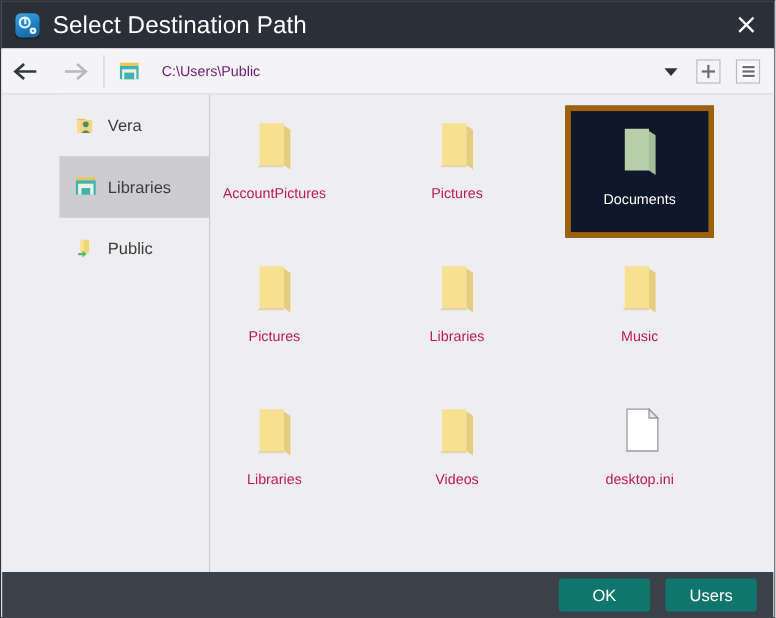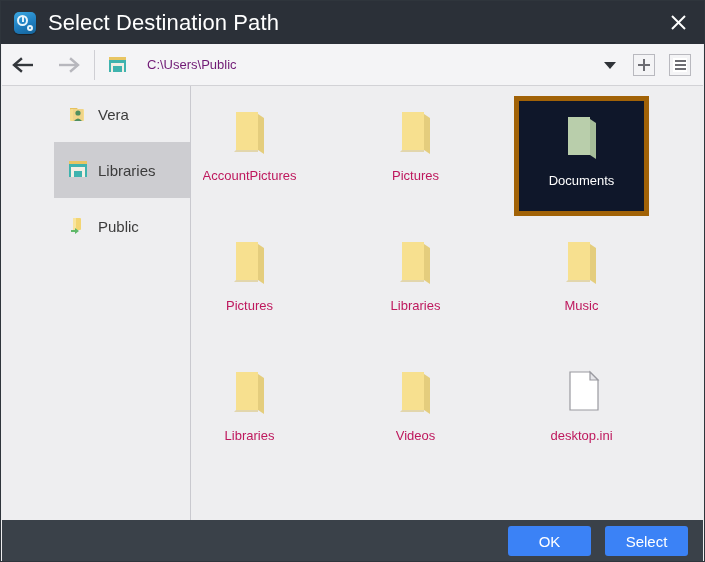--- a/index.html
+++ b/index.html
@@ -242,21 +242,21 @@
     background: #3a4149;
     display: flex;
     align-items: center;
     justify-content: flex-end;
   }
   .footer-btn {
     width: 83px;
     height: 30px;
     border: none;
     border-radius: 3px;
-    background: #3b82f6;
+    background: #0f766e;
     color: #ffffff;
     font-size: 15px;
     font-family: "Liberation Sans", sans-serif;
     cursor: pointer;
     margin-right: 0;
   }
   #ok-button { margin-right: 14px; }
   #cancel-button { margin-right: 15px; }
 </style>
 </head>
@@ -463,16 +463,16 @@
           </span>
           <span class="cell-label">desktop.ini</span>
         </div>
 
       </div>
     </div>
   </div>
 
   <div id="footer">
     <button class="footer-btn" id="ok-button">OK</button>
-    <button class="footer-btn" id="cancel-button">Select</button>
+    <button class="footer-btn" id="cancel-button">Users</button>
   </div>
 
 </div>
 
 </body></html>

